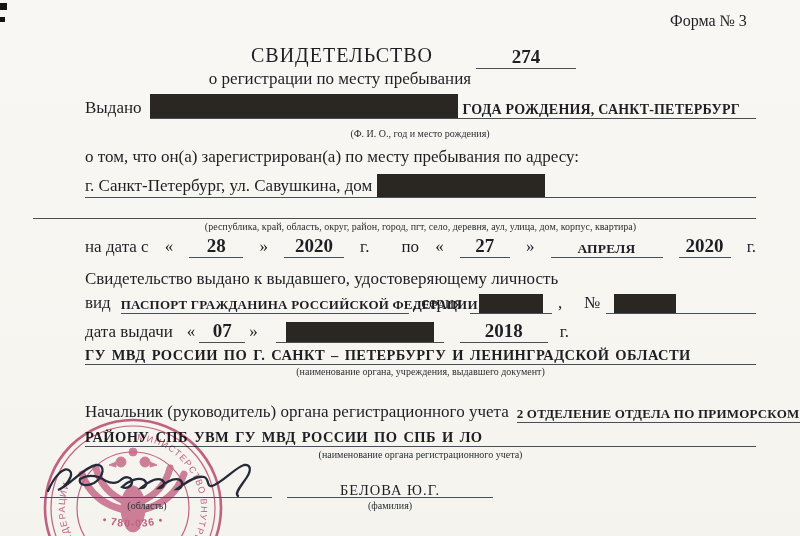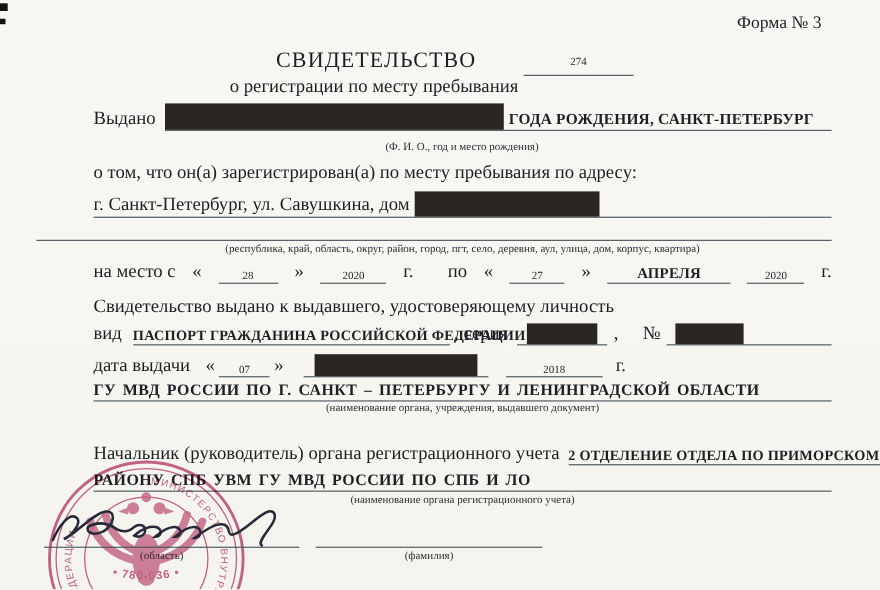--- a/index.html
+++ b/index.html
@@ -14,21 +14,21 @@
   .title{font-size:20px; letter-spacing:1px;}
   .typed{font-weight:bold; font-size:13.5px; letter-spacing:.2px; white-space:nowrap;}
   .typed-lg{font-weight:bold; font-size:14.5px; letter-spacing:.4px; word-spacing:2px; white-space:nowrap;}
   .cap{font-size:10px; color:#2a2f33; text-align:center; white-space:nowrap;}
   .rule{border-bottom:1.5px solid #44515b;}
   .row{position:absolute; left:85px; width:671px; display:flex; align-items:flex-end;}
   .u{border-bottom:1.5px solid #44515b; text-align:center;}
   .redact{display:inline-block; background:#2a2621;}
   .fill{flex:1 1 auto;}
   .ctr{text-align:center;}
-  .num{font-weight:normal; font-size:10px;}
+  .num{font-weight:bold; font-size:19px;}
   .scanmark{position:absolute; left:0; background:#161412;}
   .stampwrap{position:absolute; left:28px; top:416px; mix-blend-mode:multiply; opacity:.88; filter:blur(.4px);}
   .sigwrap{position:absolute; left:40px; top:457px; filter:blur(.2px);}
 </style>
 </head>
 <body>
 
 <div class="page">
 
   <div class="scanmark" style="top:3px;width:7px;height:7px;"></div>
@@ -51,21 +51,21 @@
   <div class="abs cap" style="left:270px;top:128px;width:300px;">(Ф. И. О., год и место рождения)</div>
 
   <div class="row rule" style="top:171px;height:26px;">
     <span class="t">г. Санкт-Петербург, ул. Савушкина, дом</span>
     <span class="redact" style="width:168px;height:23px;margin-left:5px;"></span>
   </div>
   <div class="abs rule" style="left:33px;top:196px;width:723px;height:22px;"></div>
   <div class="abs cap" style="left:85px;top:221px;width:671px;">(республика, край, область, округ, район, город, пгт, село, деревня, аул, улица, дом, корпус, квартира)</div>
 
   <div class="row" style="top:236px;height:22px;justify-content:space-between;">
-    <span class="t">на место с</span>
+    <span class="t">на дата с</span>
     <span class="t">«</span>
     <span class="u num" style="width:54px;">28</span>
     <span class="t">»</span>
     <span class="u num" style="width:60px;">2020</span>
     <span class="t">г.</span>
     <span class="t" style="margin-left:16px;">по</span>
     <span class="t">«</span>
     <span class="u num" style="width:50px;">27</span>
     <span class="t">»</span>
     <span class="u typed" style="width:112px;">АПРЕЛЯ</span>
@@ -148,16 +148,17 @@
       <path d="M98,112 Q105,120 112,112 L109,100 101,100 z"></path>
     </g>
   </svg>
 
   <svg class="sigwrap" width="235" height="46" viewBox="0 0 235 46">
     <path d="M8,34 C14,20 24,8 30,14 C34,18 26,30 18,33 C30,28 44,10 56,8 C66,7 64,20 54,26 C46,30 38,28 40,22 C50,16 60,20 66,24 C72,27 78,26 82,22 C86,19 92,20 92,25 C92,30 86,32 82,30 C88,24 98,20 104,23 C108,26 106,31 101,31 C107,26 116,20 122,23 C126,26 124,31 119,31 C125,26 134,20 140,23 C144,26 142,32 137,32 C145,26 156,18 164,20 C170,22 166,30 172,29 C182,26 196,10 204,8 C210,7 212,12 207,20 C202,28 194,36 198,39" fill="none" stroke="#262a38" stroke-width="2.3" stroke-linecap="round"></path>
   </svg>
   <div class="abs" style="left:40px;top:497px;width:232px;border-top:1.5px solid #44515b;"></div>
   <div class="abs cap" style="left:92px;top:500px;width:110px;">(область)</div>
 
+  <div class="abs ctr" style="left:287px;top:482px;width:206px;font-size:14.5px;letter-spacing:1px;">БЕЛОВА  Ю.Г.</div>
   <div class="abs" style="left:287px;top:497px;width:206px;border-top:1.5px solid #44515b;"></div>
   <div class="abs cap" style="left:287px;top:500px;width:206px;">(фамилия)</div>
 
 </div>
 
 </body></html>

